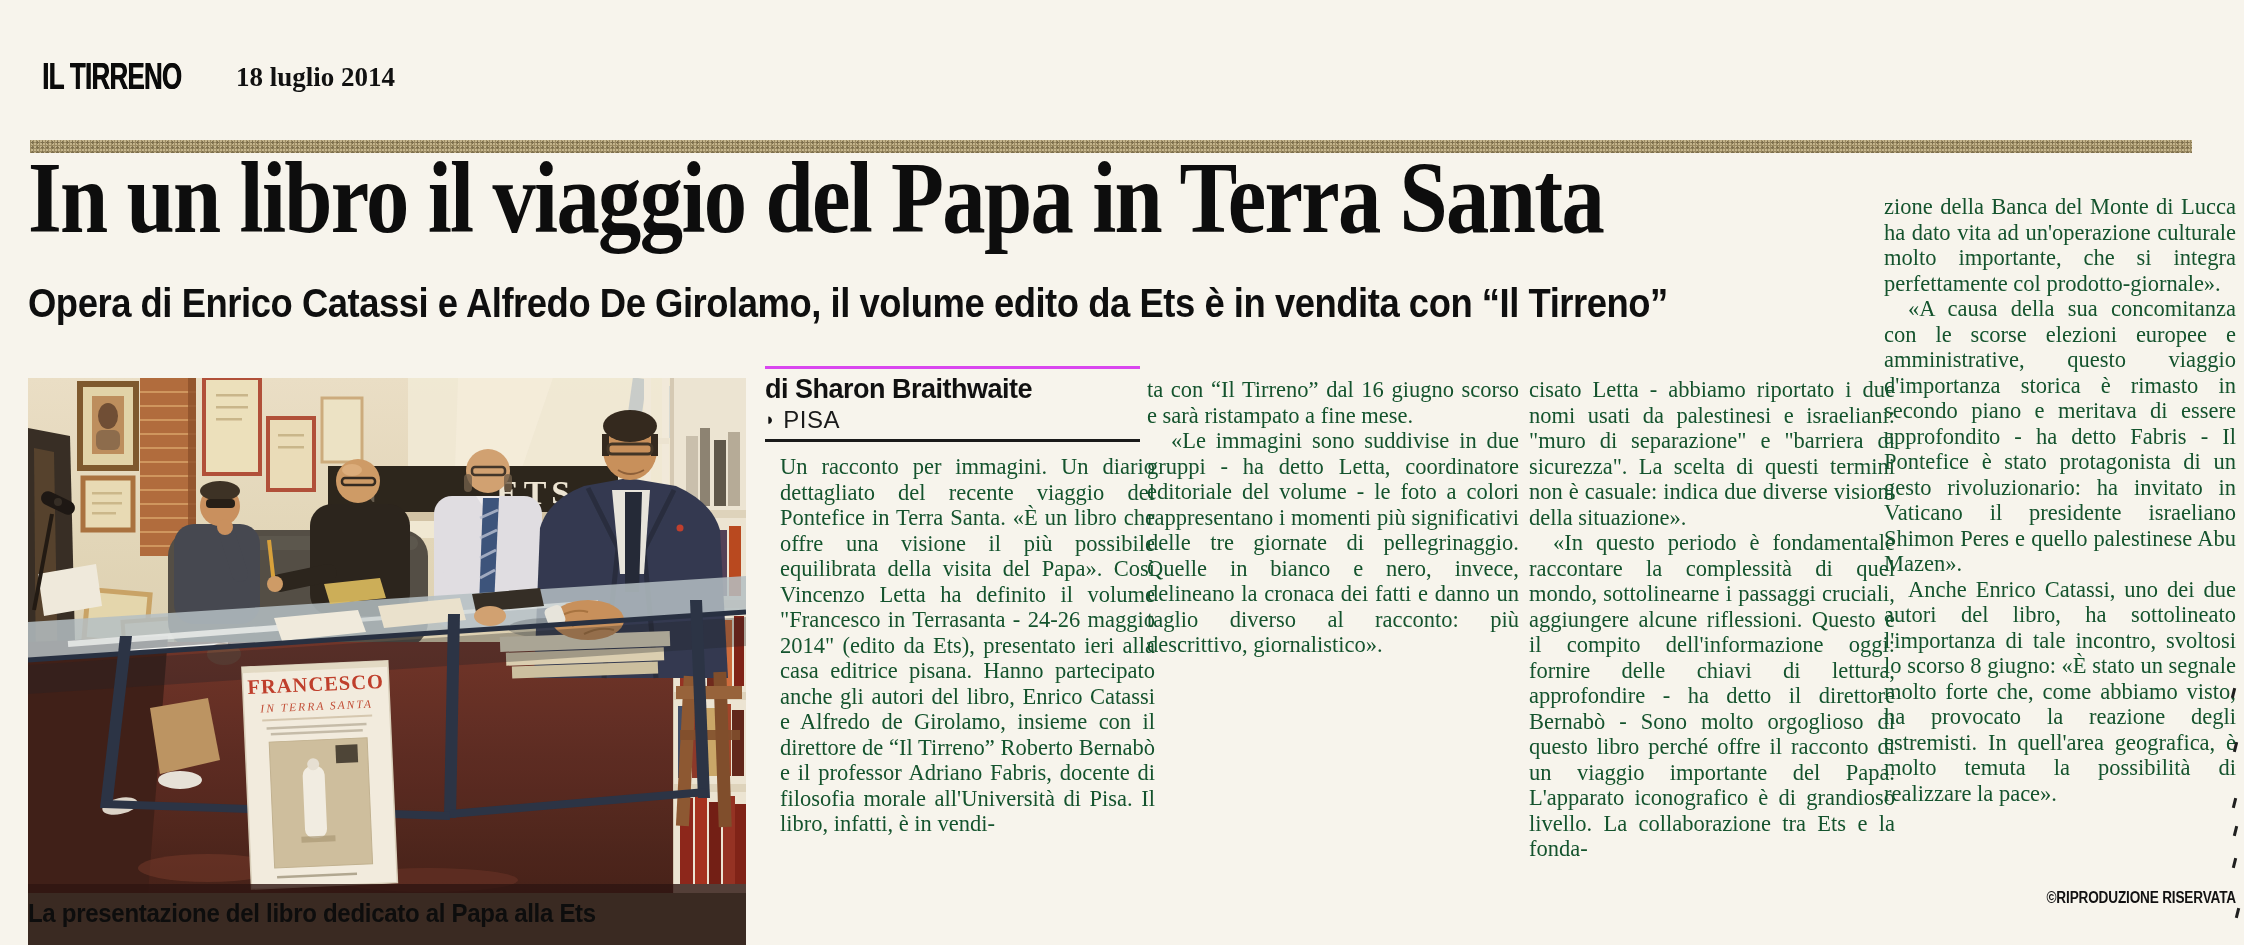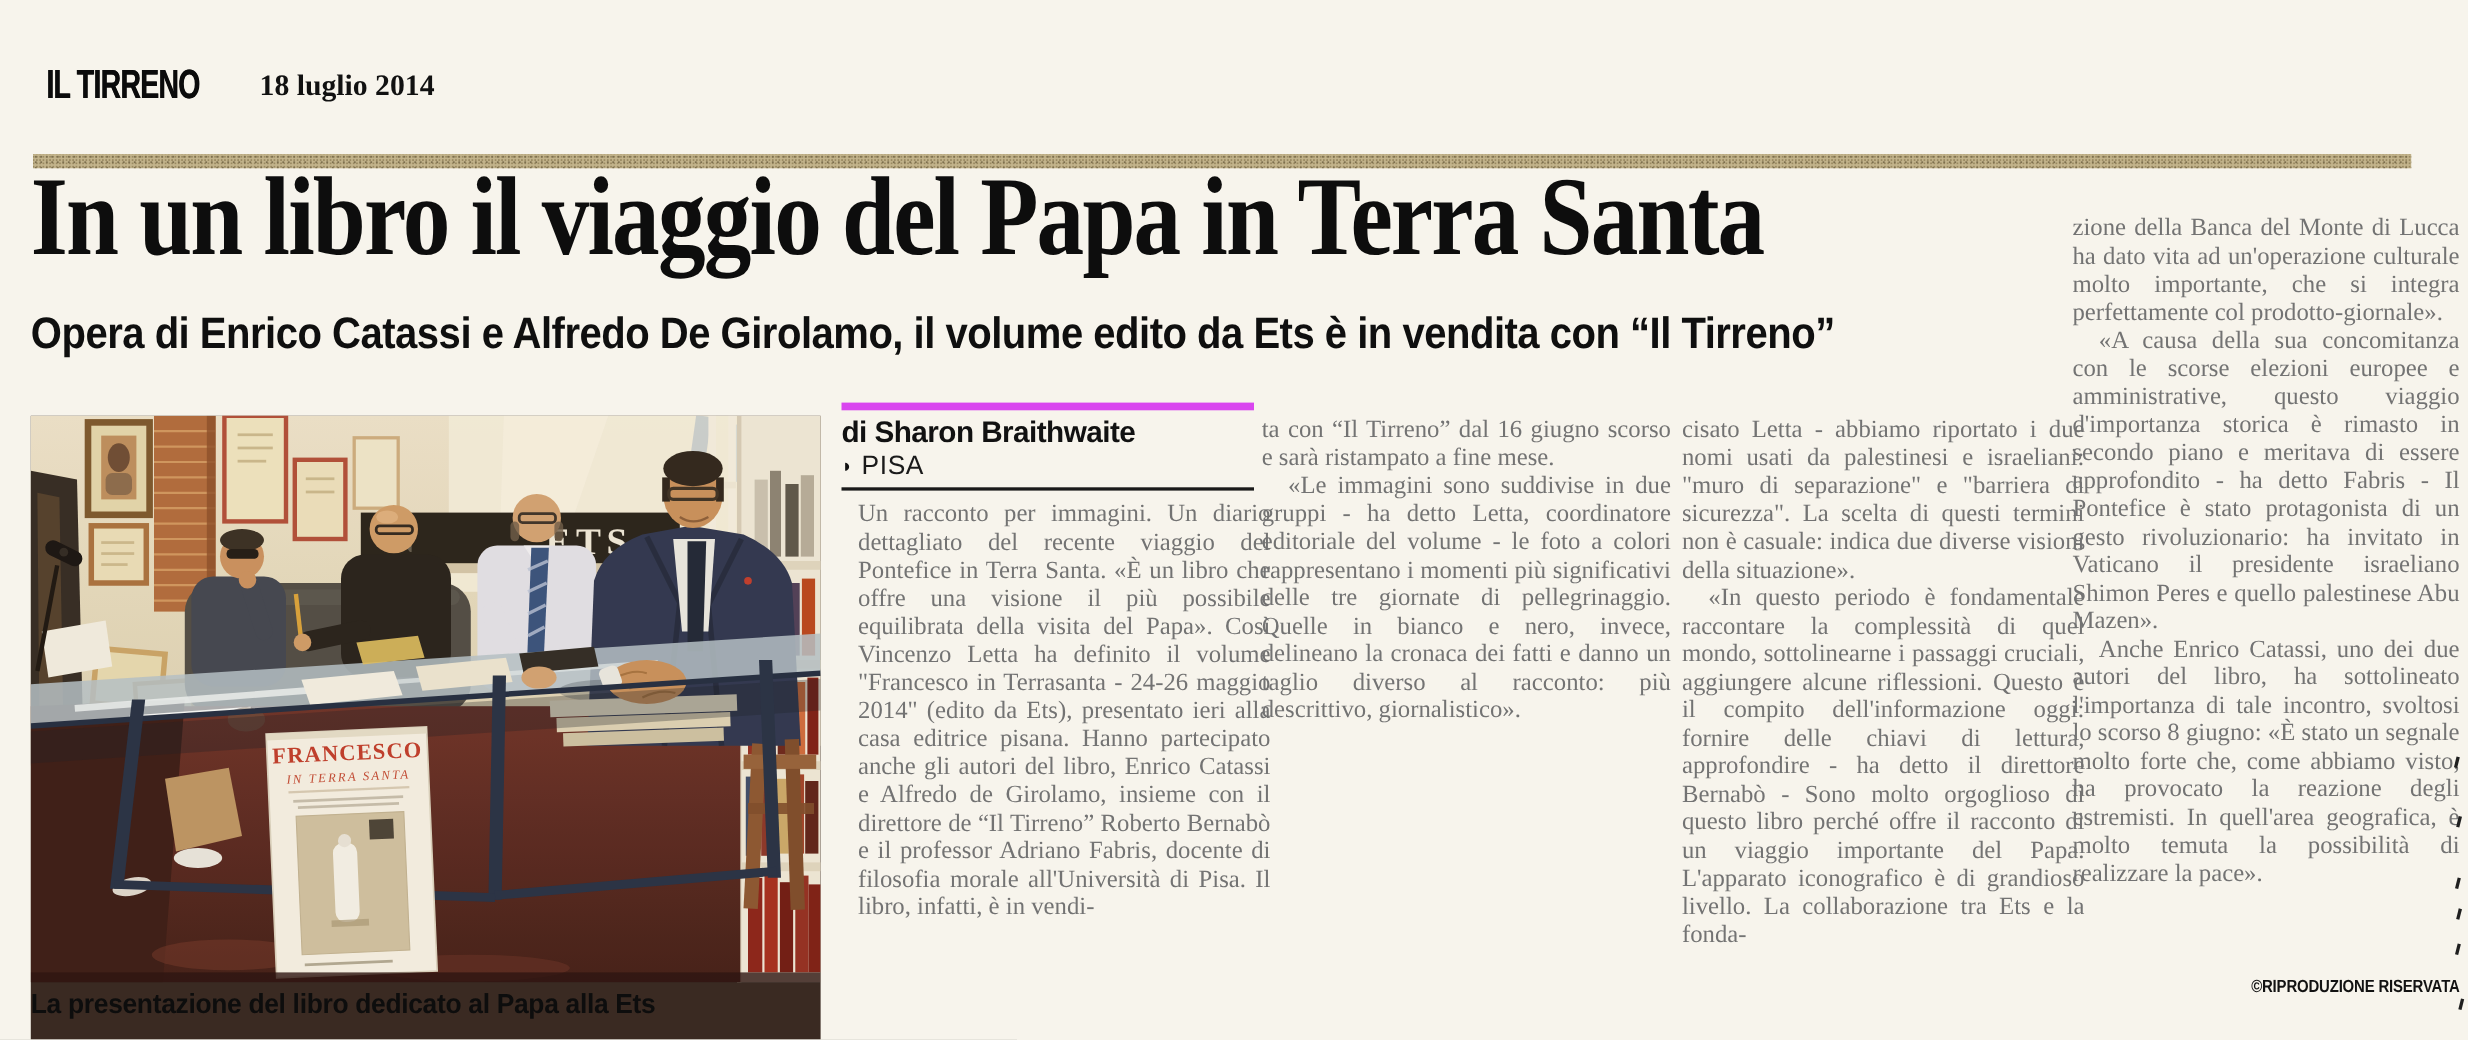--- a/index.html
+++ b/index.html
@@ -48,38 +48,38 @@
   .photo svg{display:block;}
   .caption{
     position:absolute;left:28px;top:899px;
     font-family:"Liberation Sans",sans-serif;font-weight:bold;
     font-size:25px;color:#0d0d0d;letter-spacing:-.3px;
     transform:scaleX(.96);transform-origin:left top;white-space:nowrap;
   }
   
   .byline{
     position:absolute;left:765px;top:366px;width:375px;
-    border-top:7px solid #d946ef;border-bottom:3px solid #1a1a1a;
+    border-top:3px solid #d946ef;border-bottom:3px solid #1a1a1a;
     padding:5px 0 7px 0;
   }
   .byline .author{
     font-family:"Liberation Sans",sans-serif;font-weight:bold;
     font-size:27px;letter-spacing:-.5px;color:#111;line-height:31px;
   }
   .byline .place-row{display:flex;align-items:center;gap:8px;margin-top:3px;}
   .byline .half-dot{font-size:17px;color:#111;line-height:20px;}
   .byline .place{
     font-family:"Liberation Sans",sans-serif;font-size:24px;color:#1a1a1a;
     letter-spacing:.5px;line-height:24px;
   }
   
   .col{
     position:absolute;overflow:hidden;
     font-family:"Liberation Serif",serif;font-size:22.5px;line-height:25.5px;
-    text-align:justify;color:#737373;
+    text-align:justify;color:#14532d;
   }
   .col p{margin:0;text-indent:24px;}
   .col p.first{text-indent:0;}
   .col1{left:765px;top:454px;width:375px;height:486px;margin-left:15px;}
   .col2{left:1147px;top:377px;width:372px;height:563px;}
   .col3{left:1529px;top:377px;width:366px;height:563px;}
   .col4{left:1884px;top:194px;width:352px;height:666px;}
   .copyright{
     position:absolute;left:1884px;top:889px;width:352px;text-align:right;
     font-family:"Liberation Sans",sans-serif;font-weight:bold;font-size:16px;

